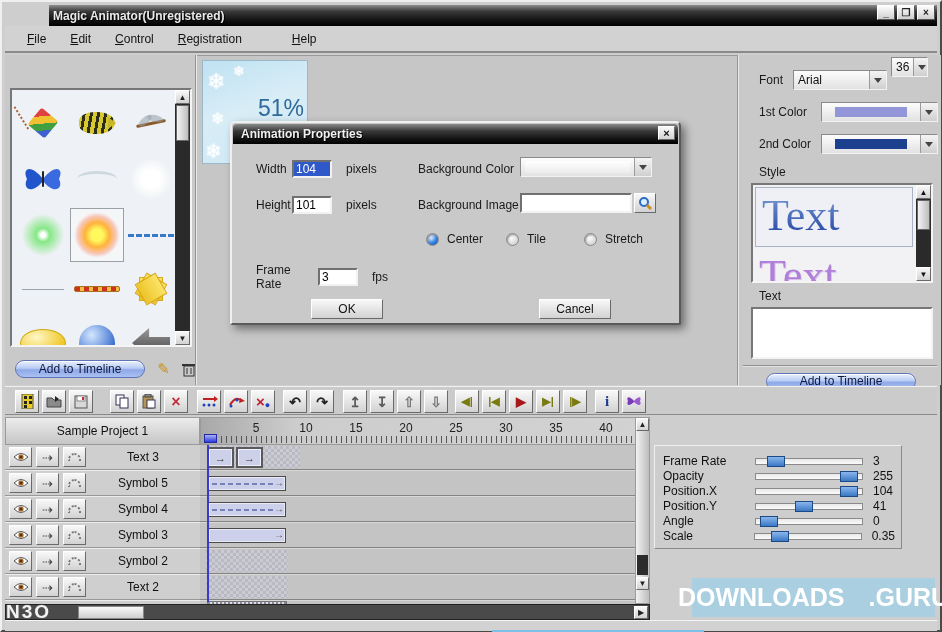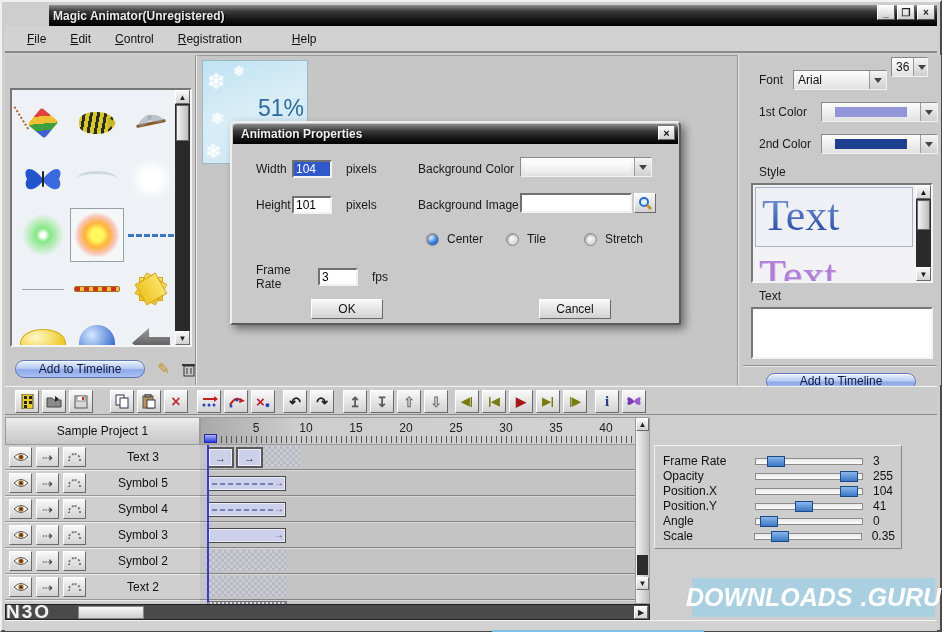--- a/index.html
+++ b/index.html
@@ -145,21 +145,21 @@
          text-shadow:0 0 2px #666; }
   
   .props { position:absolute; left:652px; top:443px; width:248px; height:104px; background:#cdcdcd;
            border:1px solid; border-color:#f0f0f0 #8a8a8a #8a8a8a #f0f0f0; }
   .prow { position:absolute; left:8px; right:6px; height:14px; display:flex; align-items:center; }
   .plabel { width:92px; font-size:12px; }
   .groove { position:relative; width:108px; height:7px; background:linear-gradient(#e8e8e8,#fbfbfb); border:1px solid #8a8a8a; }
   .thumb { position:absolute; top:-3px; width:18px; height:11px; background:linear-gradient(#8ab6ec,#3a78c4); border:1px solid #1c4a84; }
   .pval { margin-left:10px; font-size:12px; }
   
-  .banner { position:absolute; left:690px; top:576px; width:243px; height:39px; background:#a9cfe1; display:flex; align-items:center; justify-content:center; gap:4px;font-style:italic; }
+  .banner { position:absolute; left:690px; top:576px; width:243px; height:39px; background:#a9cfe1; display:flex; align-items:center; justify-content:center; gap:12px; }
   .banner b { color:#fff; font-size:25px; font-weight:bold; letter-spacing:0; }
   .bluestrip { position:absolute; left:490px; top:628px; width:212px; height:3px; background:#7ec0e8; }
   .statusedge { position:absolute; left:3px; top:618px; right:3px; height:11px; background:#d2d2d2; border-top:1px solid #f4f4f4; }
 </style>
 </head>
 <body>
 
 <div class="win">
 
   <div class="titlebar">

